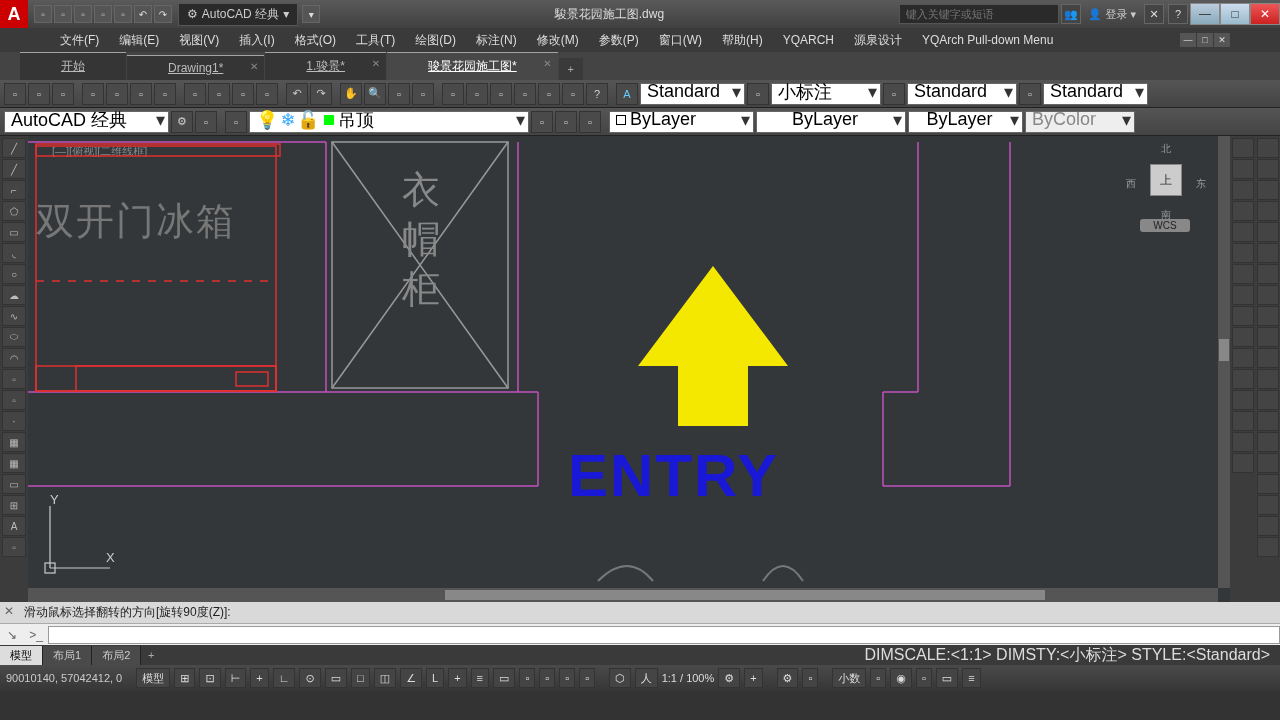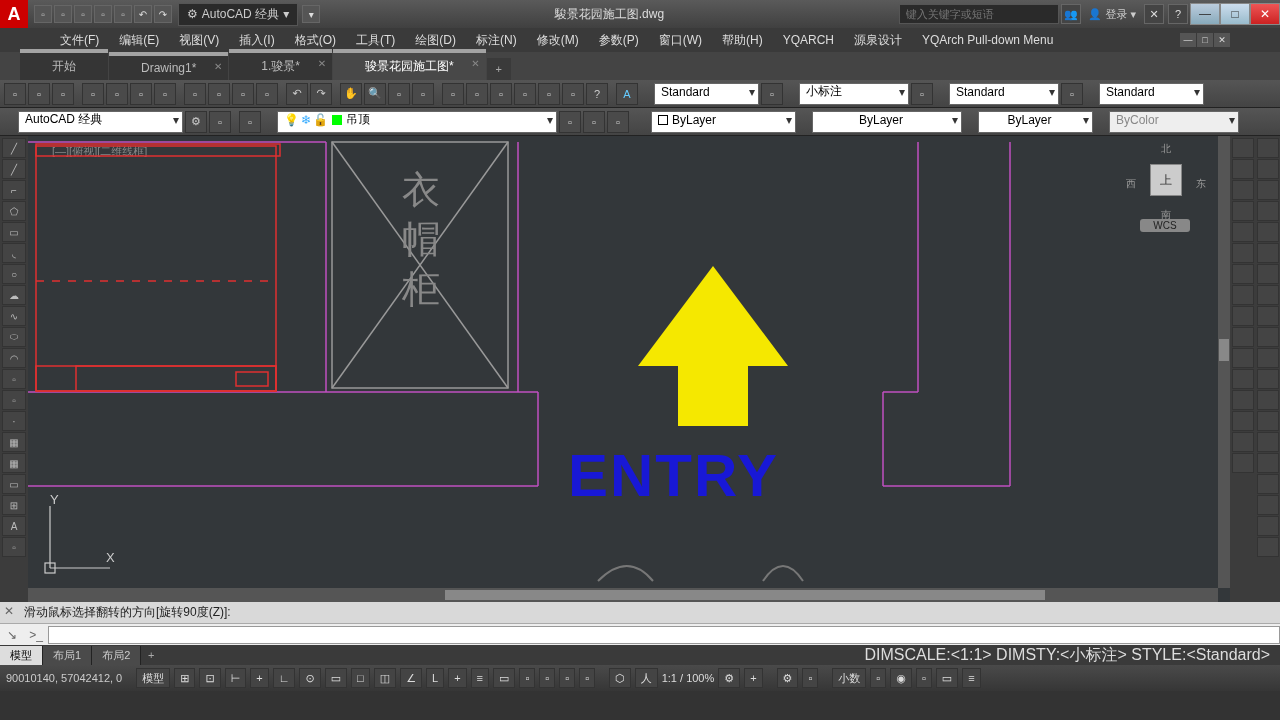--- a/index.html
+++ b/index.html
@@ -16,28 +16,28 @@
 .win-btns { display:flex; margin-left:auto;}
 .win-btn { width:30px; height:22px; border:1px solid #888; display:flex;align-items:center;justify-content:center;font-size:12px;}
 .win-min{background:linear-gradient(#bcd,#8ab);color:#333;}
 .win-max{background:linear-gradient(#cde,#9bc);color:#333;}
 .win-close{background:linear-gradient(#e55,#c22);color:#fff;}
 .menubar { height:24px; background:#3a3a3a; display:flex; align-items:center; padding:0 50px 0 50px;}
 .menu-item { padding:3px 10px; color:#ddd; font-size:12px;}
 .doc-ctrl { margin-left:auto; display:flex; gap:1px;}
 .doc-ctrl span{width:16px;height:14px;background:#555;display:flex;align-items:center;justify-content:center;font-size:9px;}
 .file-tabs { height:28px; background:#444; display:flex; align-items:flex-end; padding-left:20px;}
-.file-tab { padding:5px 32px; background:#353535; color:#bbb; border-top:4px solid #a3a3a3; margin-right:1px; position:relative; font-size:12px;}
+.file-tab { padding:5px 41px; background:#353535; color:#bbb; border-top:1px solid #a3a3a3; margin-right:1px; position:relative; font-size:12px;text-decoration:underline;}
 .file-tab.active { background:#484848; color:#fff;}
 .file-tab .x{position:absolute;right:6px;top:5px;font-size:10px;color:#888;}
 .file-tab-add{width:24px;height:22px;background:#3a3a3a;display:flex;align-items:center;justify-content:center;color:#aaa;}
 .toolbar-row { height:28px; background:linear-gradient(#555,#444); border-bottom:1px solid #222; display:flex; align-items:center; padding:0 4px; gap:2px;}
 .tool-btn { width:22px; height:22px; background:#4a4a4a; border:1px solid #333; display:flex;align-items:center;justify-content:center;font-size:11px;color:#ccc;}
 .tool-sep { width:4px; height:22px;}
-.dropdown { height:22px; background:#fff; color:#000; border:1px solid #666; padding:0 18px 4px 6px; font-size:12px; position:relative; display:flex;align-items:center;margin-left:14px;}
+.dropdown { height:22px; background:#fff; color:#000; border:1px solid #666; padding:0 18px 4px 6px; font-size:18px; position:relative; display:flex;align-items:center;}
 .dropdown::after{content:"▾";position:absolute;right:3px;color:#333;}
 .canvas-area { position:relative; background:#33373a; }
 .left-tool-col { position:absolute; left:0; top:0; width:28px; bottom:0; background:#3c3c3c; display:flex;flex-direction:column;gap:1px;padding-top:2px;}
 .left-tool-col .tb{width:24px;height:20px;margin:0 auto;background:#444;border:1px solid #333;display:flex;align-items:center;justify-content:center;font-size:10px;color:#bbb;}
 .right-tool-col { position:absolute; right:0; top:0; width:50px; bottom:0; background:#3c3c3c; display:flex;}
 .right-tool-col .col{width:25px;display:flex;flex-direction:column;gap:1px;padding-top:2px;}
 .right-tool-col .tb{width:22px;height:20px;margin:0 auto;background:#444;border:1px solid #333;}
 .drawing { position:absolute; left:28px; right:62px; top:0; bottom:14px; background:#33373a; overflow:hidden;}
 .scrollbar-v{position:absolute;right:50px;top:0;width:12px;bottom:14px;background:#555;}
 .scrollbar-v .thumb{position:absolute;top:45%;width:10px;height:22px;left:1px;background:#888;}
@@ -185,21 +185,21 @@
   <div class="tool-btn">▫</div>
   <div class="tool-btn">▫</div>
   <div class="tool-btn">▫</div>
   <div class="tool-sep"></div>
   <div class="dropdown" style="width:145px;background:#fff">
     <span style="width:10px;height:10px;background:#fff;border:1px solid #000;display:inline-block;margin-right:4px"></span>
     <span>ByLayer</span>
   </div>
   <div class="dropdown" style="width:150px;background:#fff;justify-content:center">ByLayer</div>
   <div class="dropdown" style="width:115px;background:#fff;justify-content:center">ByLayer</div>
-  <div class="dropdown" style="width:130px;background:#eee;color:#888">ByColor</div>
+  <div class="dropdown" style="width:110px;background:#eee;color:#888">ByColor</div>
 </div>
 
 <div class="canvas-area" style="height:466px">
   <div class="left-tool-col">
     <div class="tb">╱</div>
     <div class="tb">╱</div>
     <div class="tb">⌐</div>
     <div class="tb">⬠</div>
     <div class="tb">▭</div>
     <div class="tb">◟</div>
@@ -265,20 +265,21 @@
 
       <g stroke="#ccc" stroke-width="1.2" fill="none">
         <line x1="22" y1="432" x2="22" y2="370"></line>
         <line x1="22" y1="432" x2="82" y2="432"></line>
         <rect x="17" y="427" width="10" height="10"></rect>
       </g>
       <text x="78" y="426" fill="#ccc" font-size="13">X</text>
       <text x="22" y="368" fill="#ccc" font-size="13">Y</text>
     </svg>
 
+    <div style="position:absolute;left:8px;top:60px;color:#777;font-size:38px;letter-spacing:2px">双开门冰箱</div>
     <div style="position:absolute;left:374px;top:30px;color:#888;font-size:38px;text-align:center;line-height:1.3">
       <div>衣</div>
       <div>帽</div>
       <div>柜</div>
     </div>
     <div style="position:absolute;left:540px;top:305px;color:#1818d6;font-size:60px;font-weight:900;letter-spacing:2px;font-family:Arial Black,Arial">ENTRY</div>
 
     <div class="viewcube">
       <div style="position:absolute;top:0;left:0;right:0;text-align:center;color:#999;font-size:10px">北</div>
       <div style="position:absolute;top:35px;left:0;color:#999;font-size:10px">西</div>

